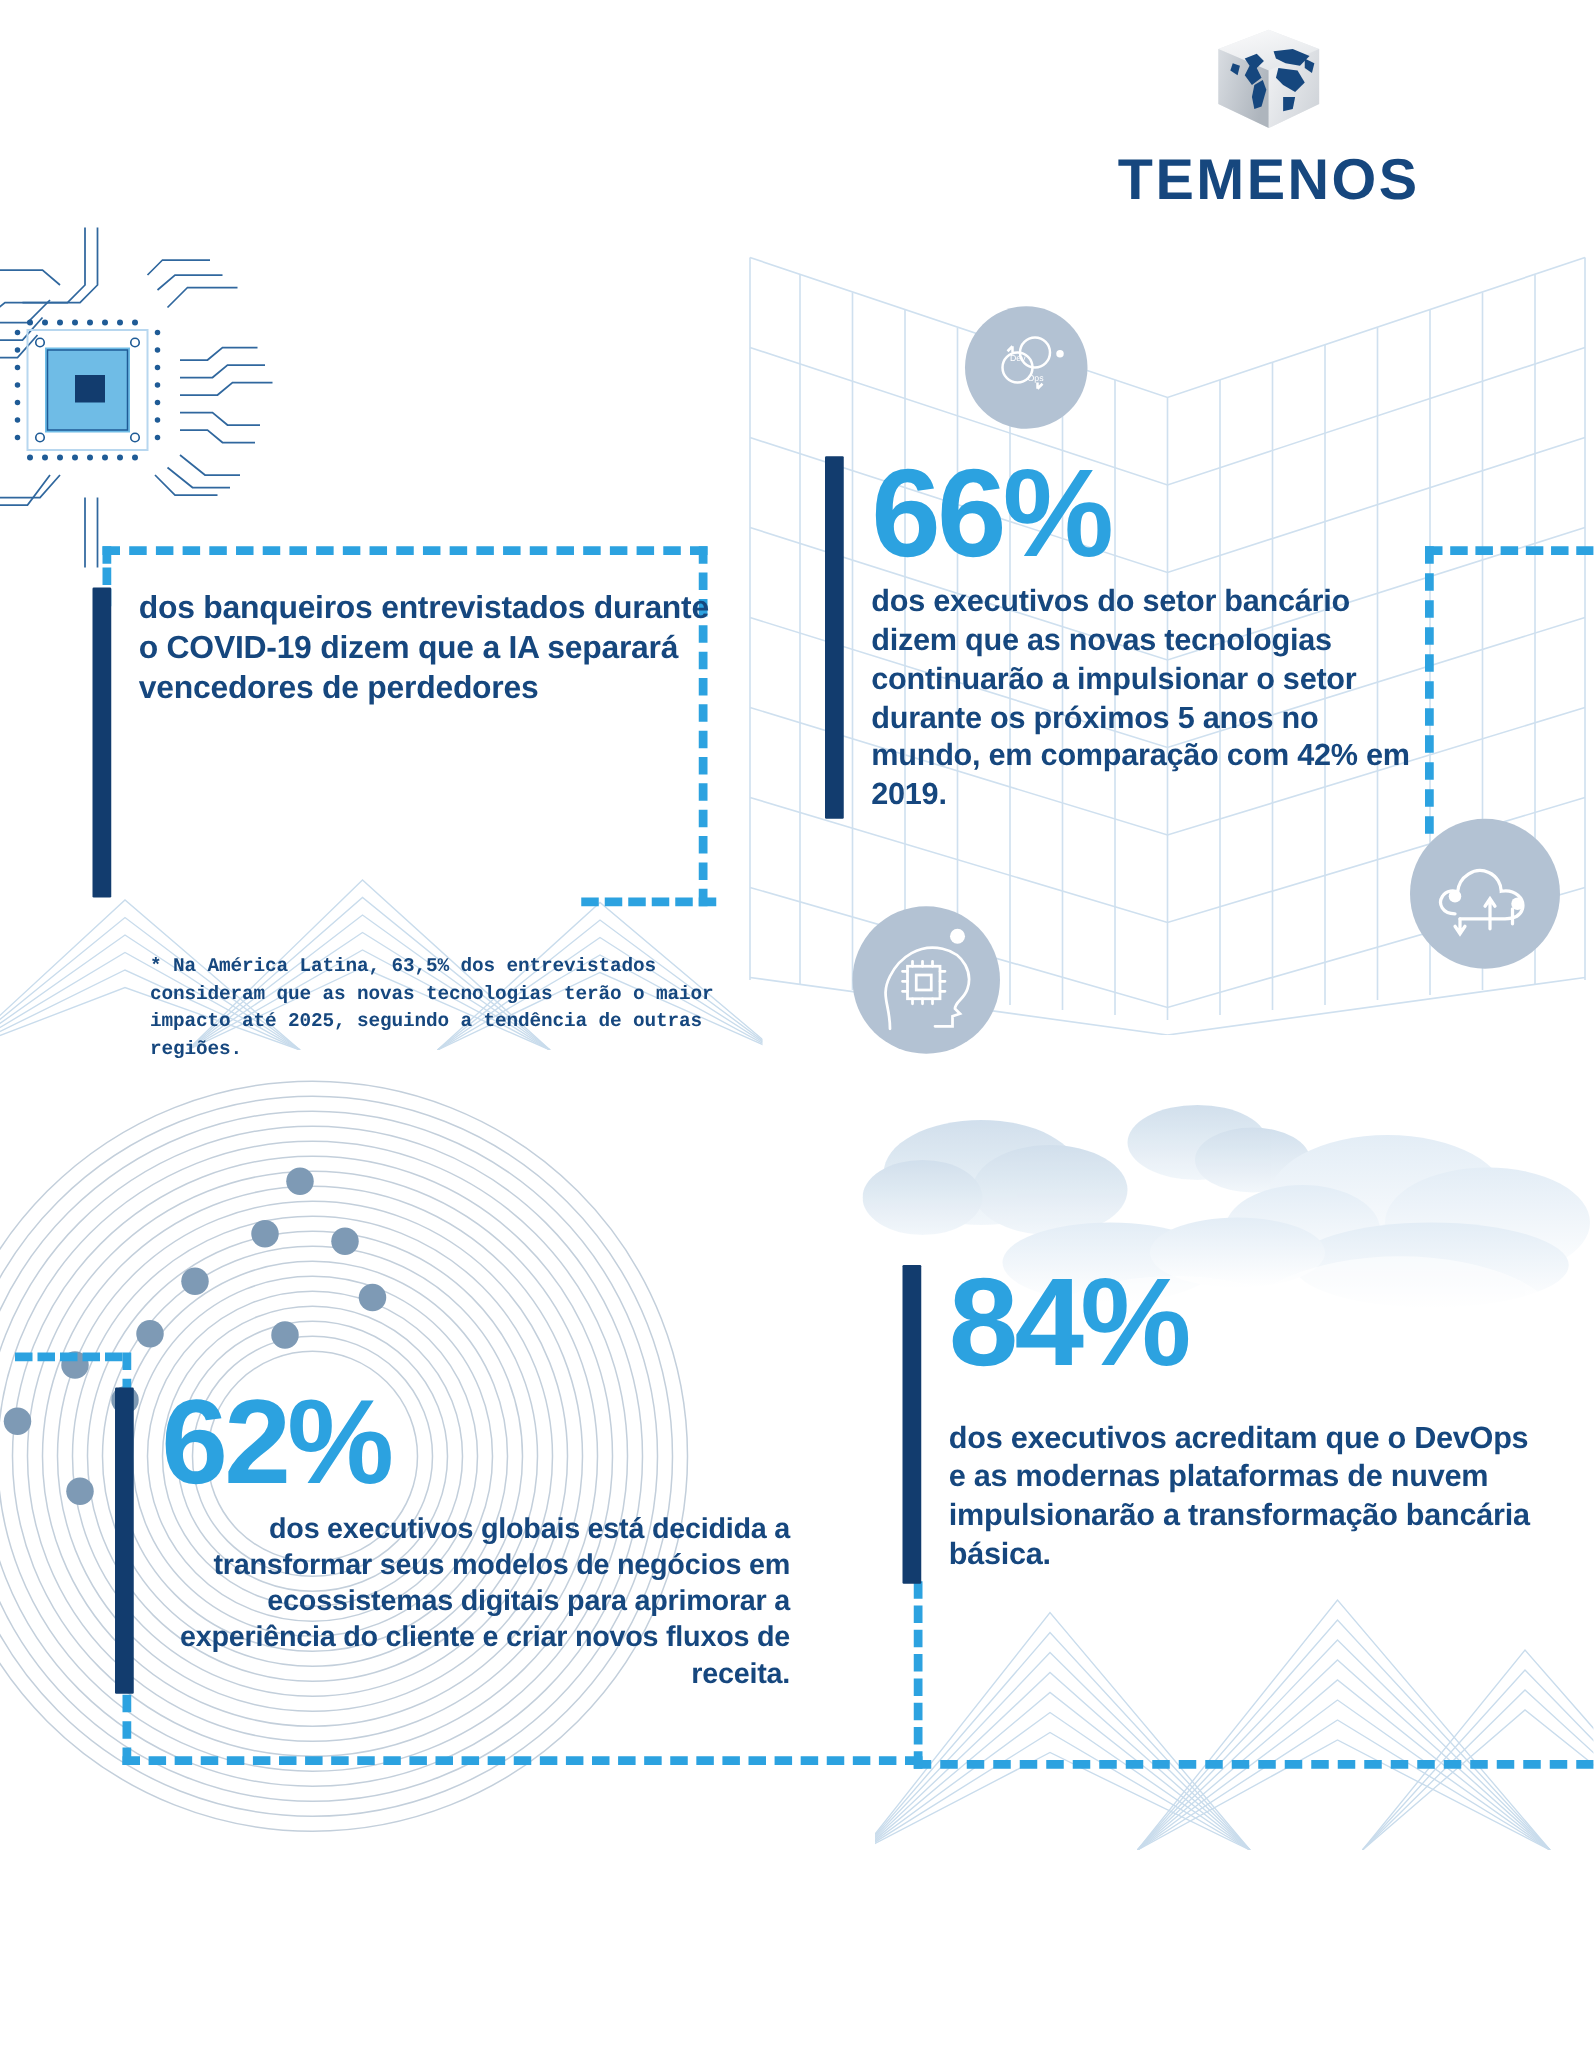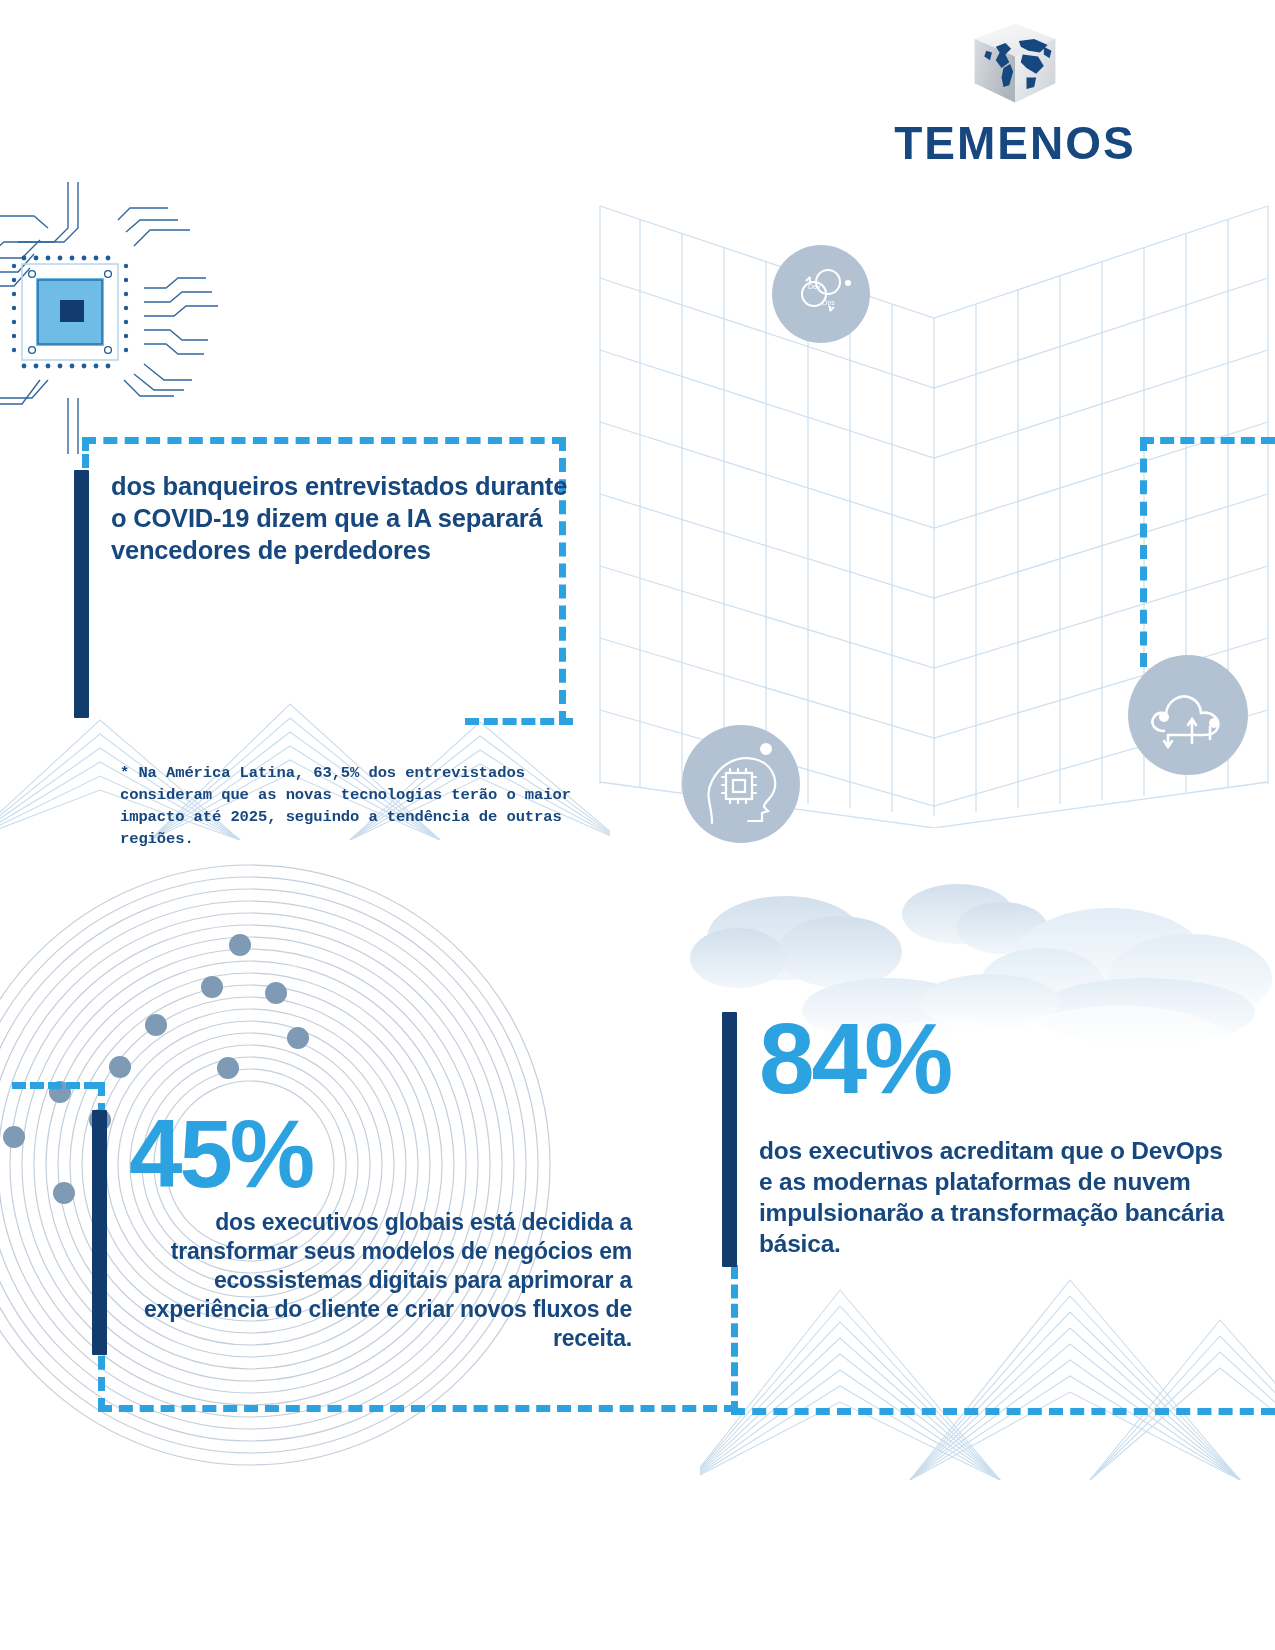--- a/index.html
+++ b/index.html
@@ -465,25 +465,32 @@
     <div class="logo-text">TEMENOS</div>
   </div>
 
   <div class="stat" id="stat-77">
     <div class="rule"></div>
     <div class="stat-body">
       <div class="desc">dos banqueiros entrevistados durante o COVID-19 dizem que a IA separará vencedores de perdedores</div>
     </div>
   </div>
 
+  <div class="stat" id="stat-66">
+    <div class="rule"></div>
+    <div class="stat-body">
+      <span class="pct">66%</span>
+      <div class="desc">dos executivos do setor bancário dizem que as novas tecnologias continuarão a impulsionar o setor durante os próximos 5 anos no mundo, em comparação com 42% em 2019.</div>
+    </div>
+  </div>
 
   <div class="stat" id="stat-45">
     <div class="rule"></div>
     <div class="stat-body">
-      <span class="pct">45%</span>
+      <span class="pct">62%</span>
       <div class="desc">dos executivos globais está decidida a transformar seus modelos de negócios em ecossistemas digitais para aprimorar a experiência do cliente e criar novos fluxos de receita.</div>
     </div>
   </div>
 
   <div class="stat" id="stat-84">
     <div class="rule"></div>
     <div class="stat-body">
       <span class="pct">84%</span>
       <div class="desc">dos executivos acreditam que o DevOps e as modernas plataformas de nuvem impulsionarão a transformação bancária básica.</div>
     </div>

